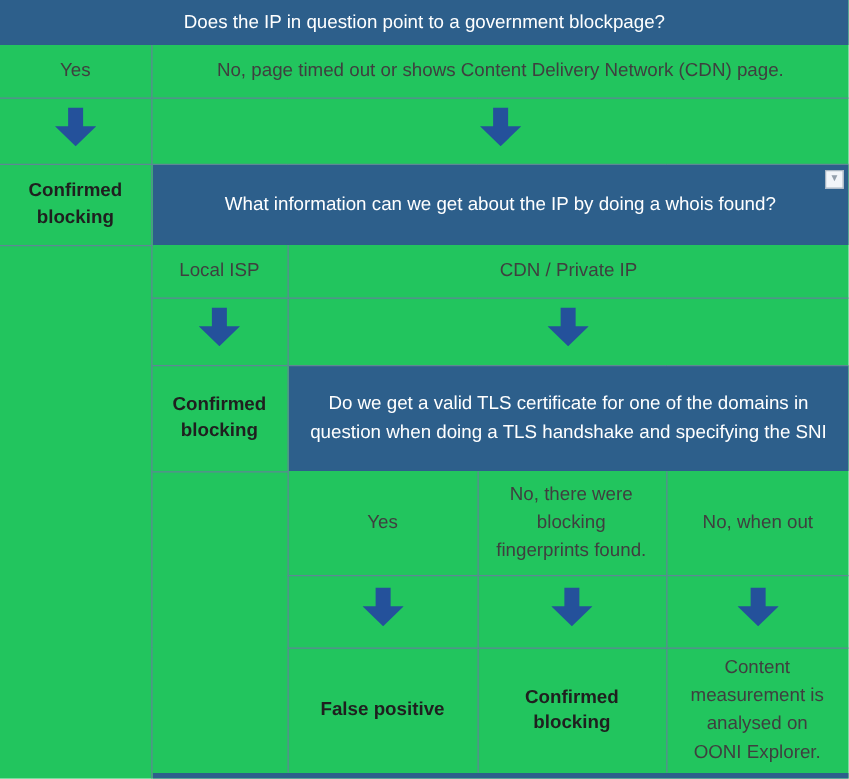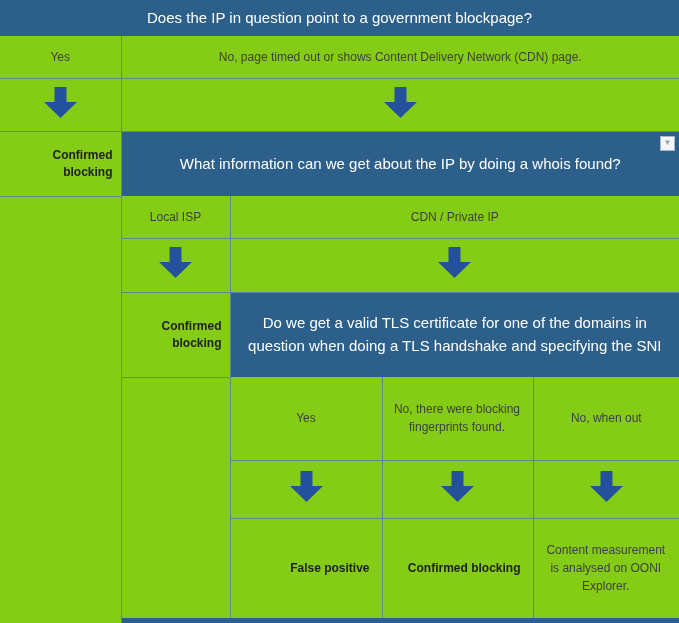--- a/index.html
+++ b/index.html
@@ -4,32 +4,32 @@
 <style>
   :root{
     --header-bg:#2D5F8B;
     --arrow:#24519B;
     --border:#5E8795;
     --text:#3F3F3F;
     --text-bold:#1F1F1F;
   }
   html,body{margin:0;padding:0;background:#fff;}
   body{font-family:"Liberation Sans", sans-serif;}
-  .stage{width:679px;height:623px;background:#84cc16;overflow:hidden;}
+  .stage{width:679px;height:623px;background:#22c55e;overflow:hidden;}
   table.flow{border-collapse:collapse;table-layout:fixed;width:679px;}
-  td{padding:0;text-align:center;vertical-align:middle;font-size:12px;
+  td{padding:0;text-align:center;vertical-align:middle;font-size:15px;
      color:var(--text);line-height:1.35;overflow:hidden;}
   
   .br{border-right:1px solid var(--border);}
   .bb{border-bottom:1px solid var(--border);}
   
   .navy{background:var(--header-bg);color:#fff;}
   .q{font-size:15px;line-height:1.5;padding:2px 10px;}
   
-  .bold{font-weight:700;color:var(--text-bold);text-align:right;}
+  .bold{font-weight:700;color:var(--text-bold);}
   
   .arrow{color:var(--arrow);display:inline-block;}
   .arrow svg{display:block;}
   
   .pad8{padding:2px 8px;}
   .pad12{padding:2px 12px;}
   .lh15{line-height:1.5;padding-left:11px;}
   
   .cell-rel{position:relative;}
   .dd-icon{position:absolute;top:4px;right:4px;width:15px;height:15px;

